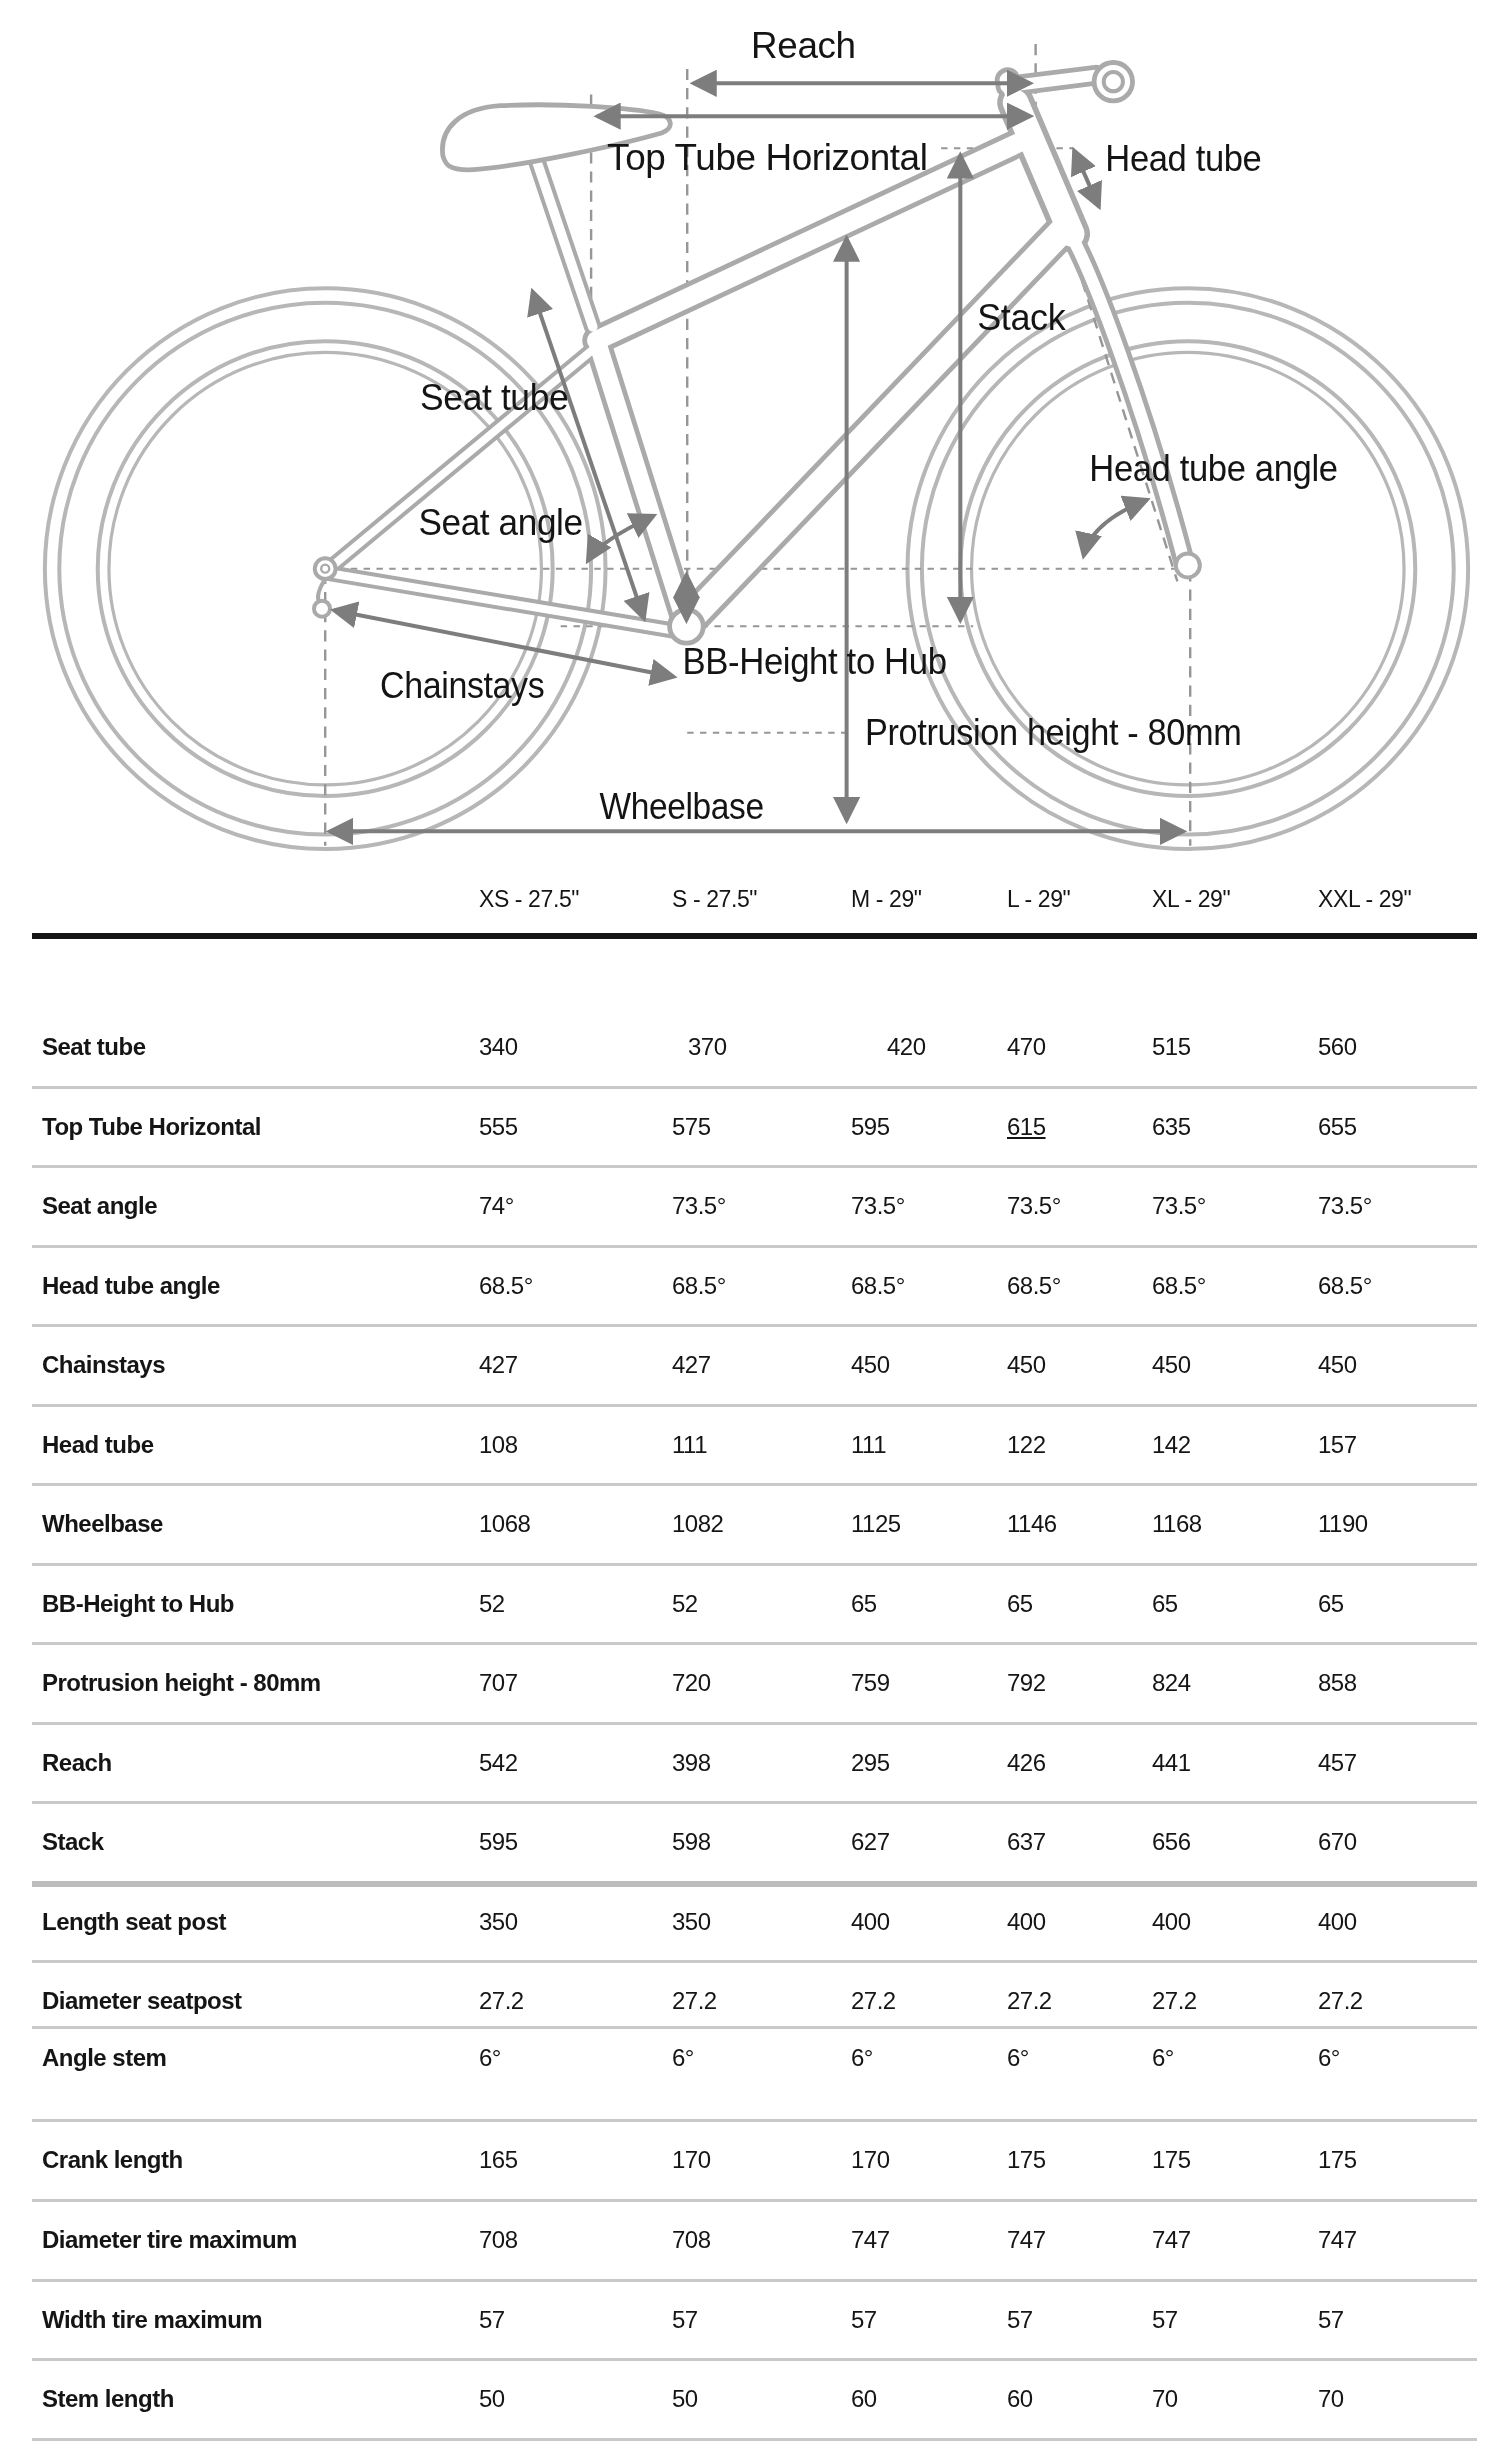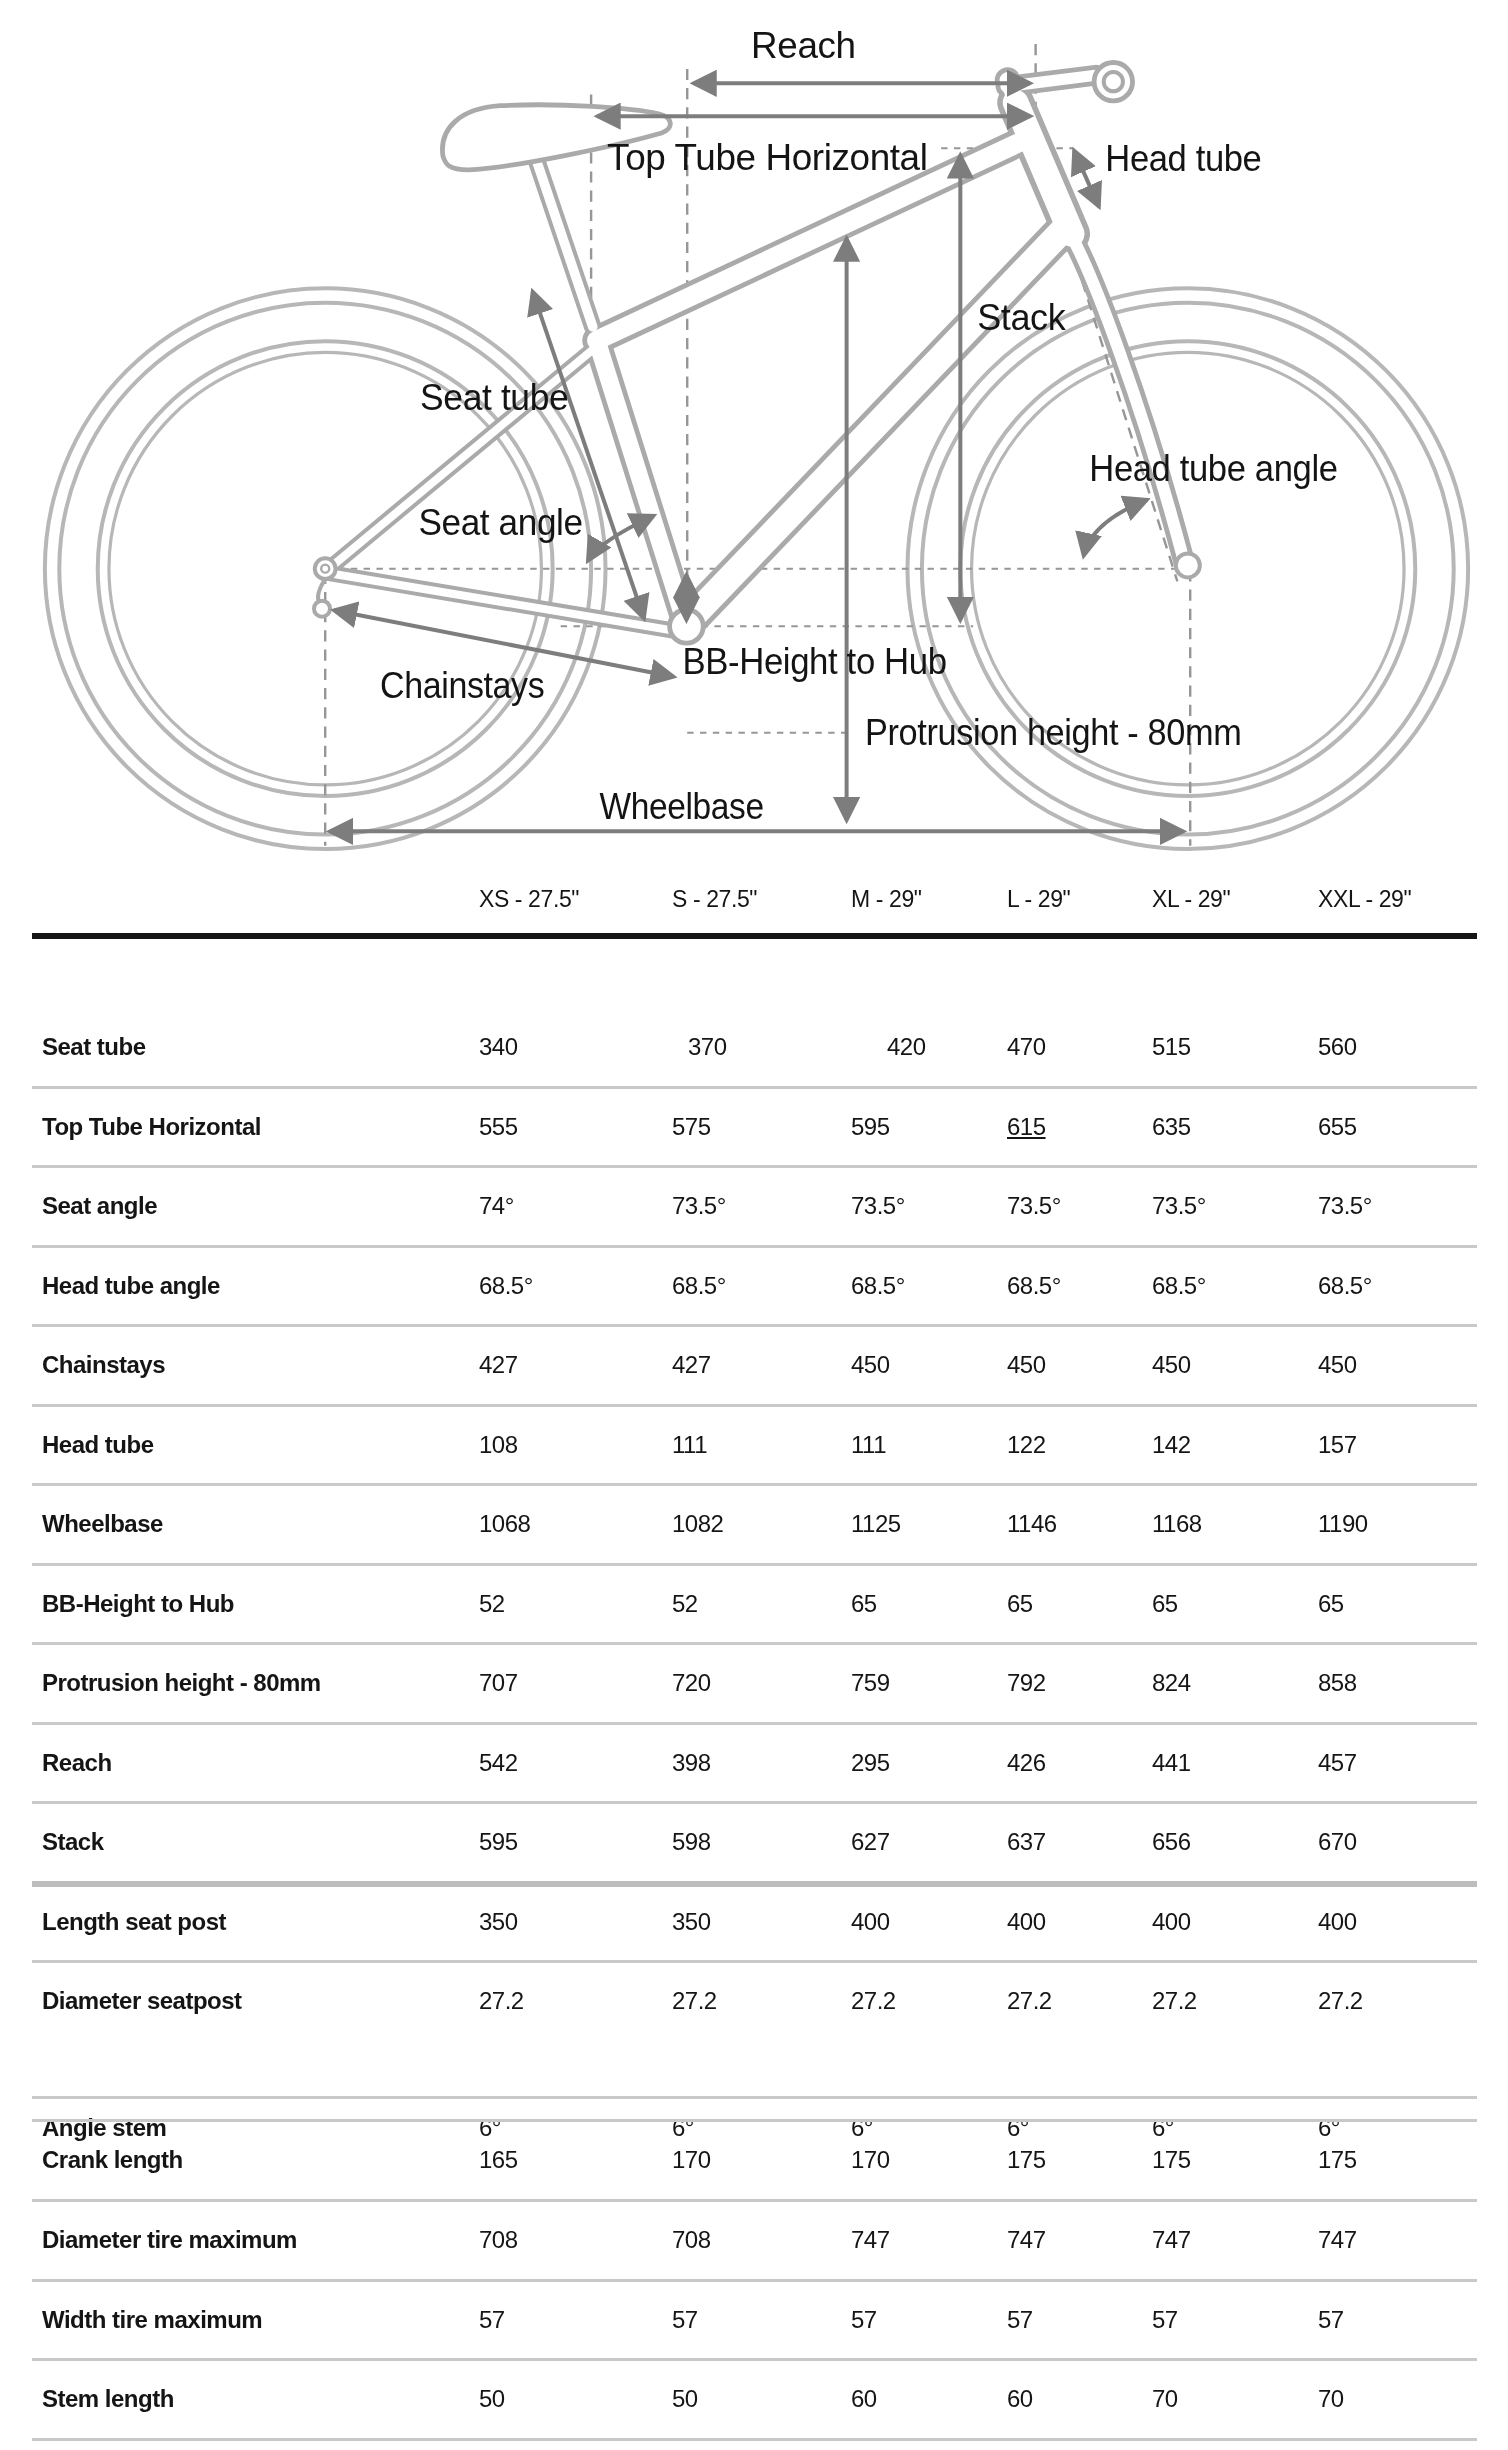--- a/index.html
+++ b/index.html
@@ -256,21 +256,21 @@
       <div class="row" style="top: 954px; height: 80px;">
         <div class="sep" style="top: -0.8px;"></div>
         <span class="row-label">Diameter seatpost</span>
         <span class="cell" style="left: 479px;">27.2</span>
         <span class="cell" style="left: 672px;">27.2</span>
         <span class="cell" style="left: 851px;">27.2</span>
         <span class="cell" style="left: 1007px;">27.2</span>
         <span class="cell" style="left: 1152px;">27.2</span>
         <span class="cell" style="left: 1318px;">27.2</span>
       </div>
-      <div class="row" style="top: 1090px; height: 61px;">
+      <div class="row" style="top: 1020px; height: 61px;">
         <div class="sep" style="top: -0.8px;"></div>
         <span class="row-label">Angle stem</span>
         <span class="cell" style="left: 479px;">6°</span>
         <span class="cell" style="left: 672px;">6°</span>
         <span class="cell" style="left: 851px;">6°</span>
         <span class="cell" style="left: 1007px;">6°</span>
         <span class="cell" style="left: 1152px;">6°</span>
         <span class="cell" style="left: 1318px;">6°</span>
       </div>
       <div class="row" style="top: 1113px; height: 80px;">

